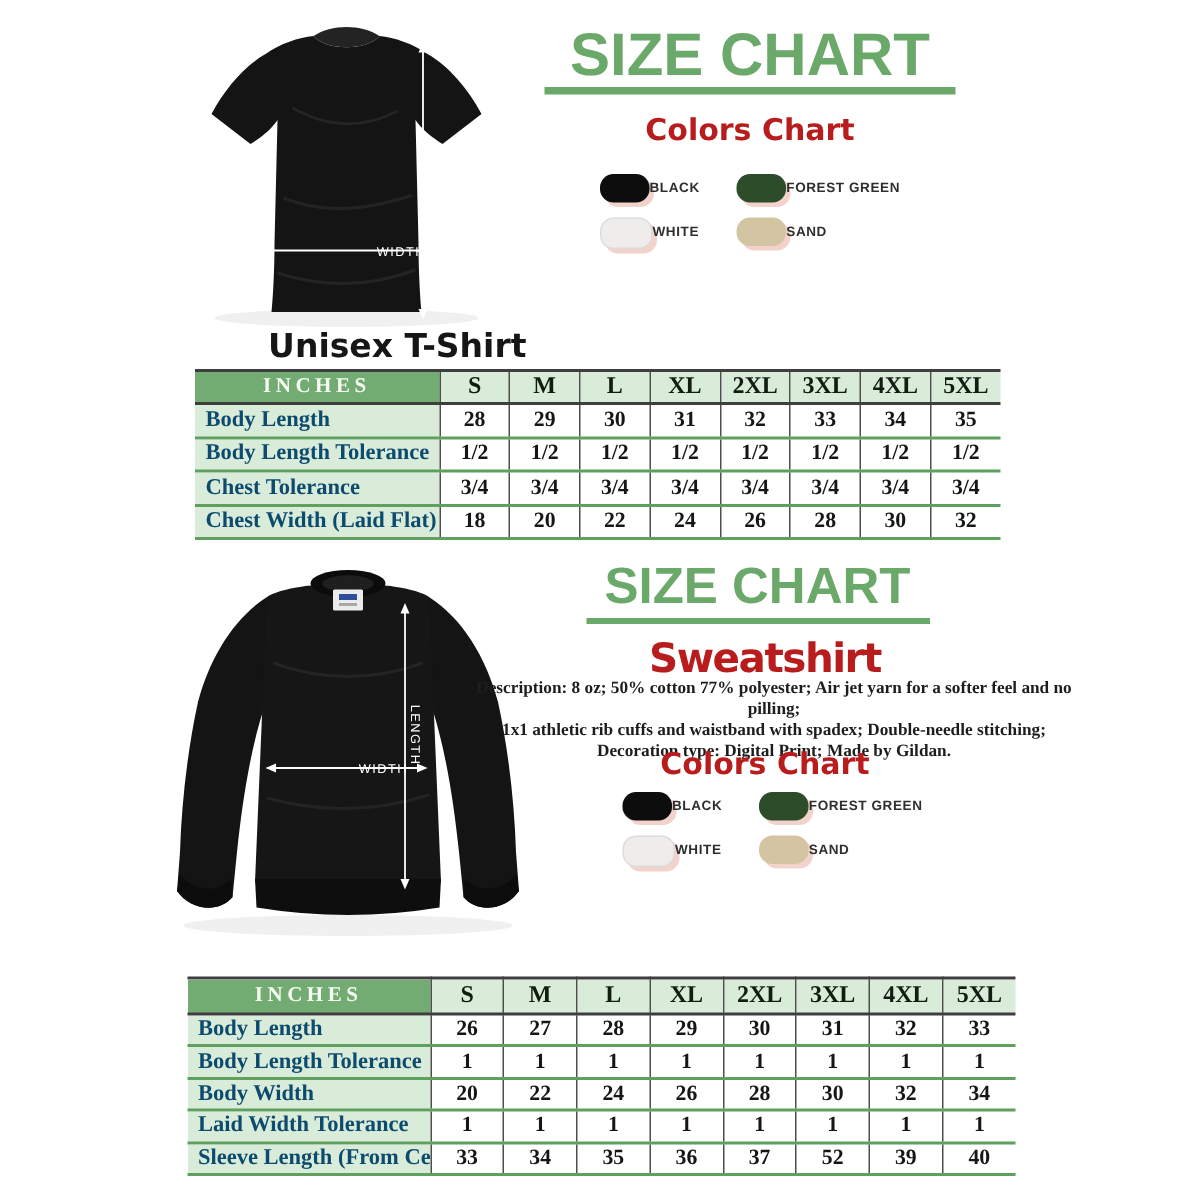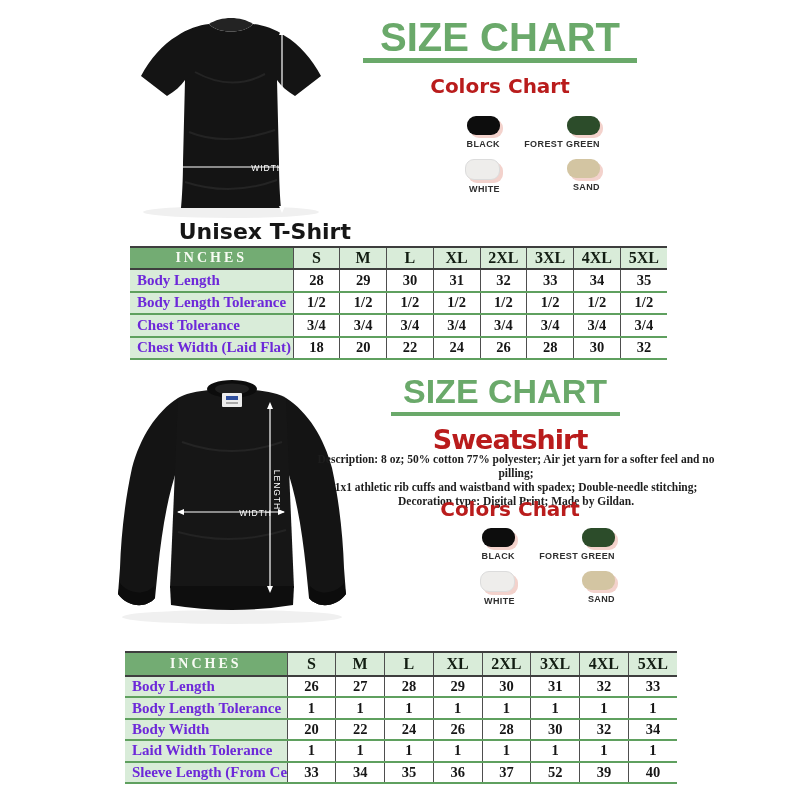--- a/index.html
+++ b/index.html
@@ -29,40 +29,40 @@
 
   
   #description{position:absolute;left:301px;top:452px;width:430px;text-align:center;
                font-family:"Liberation Serif",serif;font-weight:bold;font-size:11.5px;
                line-height:14px;color:#1d1d1d;}
 
   
   .swatch-grid{position:absolute;display:grid;grid-template-columns:1fr 1fr;row-gap:10px;width:200px;}
   #swatches1{left:400px;top:116px;}
   #swatches2{left:415px;top:528px;}
-  .swatch-cell{display:flex;flex-direction:column;align-items:flex-end;}
+  .swatch-cell{display:flex;flex-direction:row;align-items:flex-start;}
   .chip{width:33px;height:19px;border-radius:9px;box-shadow:3px 3px 0 #f3d2cc;}
   .chip-label{margin-top:4px;font-size:9px;font-weight:bold;letter-spacing:.4px;color:#2e2e2e;
               white-space:nowrap;font-family:"Liberation Sans",sans-serif;}
 
   
   .size-table{position:absolute;border-collapse:collapse;table-layout:fixed;background:#fff;
               font-family:"Liberation Serif",serif;border-top:2px solid #3e3e3e;padding-left:37px;}
   #table1{left:130px;top:246px;width:537px;height:112px;}
   #table2{left:125px;top:651px;width:552px;height:131px;}
   .size-table col.label-col{width:163px;}
   #table2 col.label-col{width:162px;}
   .size-table th,.size-table td{padding:0;text-align:center;font-weight:bold;color:#161616;
                                 white-space:nowrap;overflow:hidden;}
   .size-table th+th,.size-table td{border-left:1px solid #4e4e4e;}
   .size-table tr{border-bottom:2px solid #5fa05f;}
   .size-table thead tr{border-bottom:2px solid #3e3e3e;}
   .size-table .unit-h{background:#73ac73;color:#f7fbf3;letter-spacing:3px;font-size:14px;}
   .size-table .size-h{background:#d9ecd9;font-size:16px;color:#121d12;}
-  .size-table .row-label{background:#d9ecd9;text-align:left;padding-left:7px;font-size:15px;color:#6d28d9;}
+  .size-table .row-label{background:#d9ecd9;text-align:left;padding-left:7px;font-size:15px;color:#0c4a6e;}
   .size-table td{font-size:14.5px;}
   #table1 thead tr{height:22px;} #table1 tbody tr{height:22.5px;}
   #table2 thead tr{height:24px;} #table2 tbody tr{height:21.4px;}
 
   
   .fig{position:absolute;}
   #tshirt-fig{left:125px;top:12px;width:212px;height:208px;}
   #sweat-fig{left:98px;top:372px;width:264px;height:254px;}
   svg text{font-family:"Liberation Sans",sans-serif;}
 </style>

